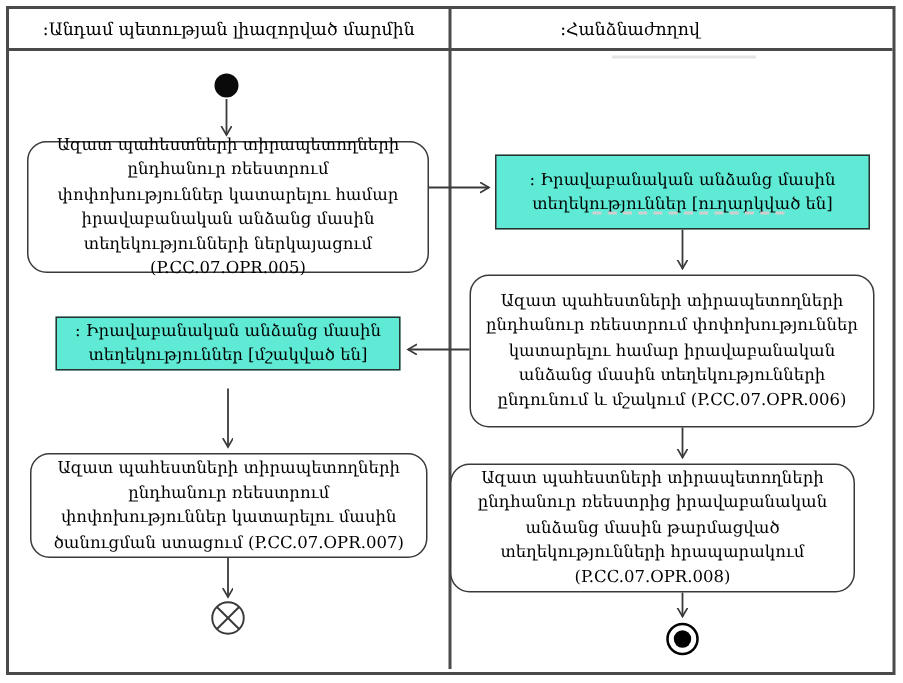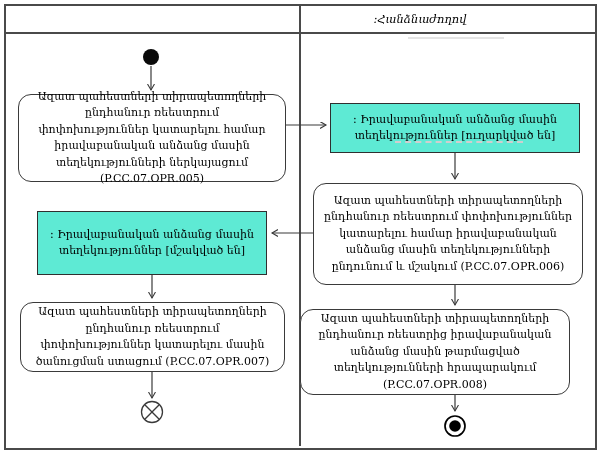--- a/index.html
+++ b/index.html
@@ -42,21 +42,24 @@
 </style>
 </head>
 <body>
 
 <div id="canvas">
 
   <div class="frame"></div>
   <div class="header-rule"></div>
   <div class="lane-divider"></div>
 
-  <div class="lane-header" style="left:301px;width:238px;font-style:italic;">
+  <div class="lane-header" style="left:6px;width:293px;">
+    <span>:Անդամ պետության լիազորված մարմին</span>
+  </div>
+  <div class="lane-header" style="left:301px;width:238px;">
     <span>:Հանձնաժողով</span>
   </div>
   <div class="ghost-smudge" style="left:408px;top:37px;width:96px;"></div>
 
   <svg class="overlay" width="602" height="455">
     <defs>
       <marker id="ah" markerWidth="8" markerHeight="8" refX="6" refY="3.5" orient="auto" markerUnits="userSpaceOnUse">
         <path d="M0,0 L6,3.5 L0,7" fill="none" stroke="#3a3a3a" stroke-width="1.1"></path>
       </marker>
     </defs>
@@ -77,21 +80,21 @@
     <g>
       <circle cx="455" cy="426" r="10" fill="#fff" stroke="#000" stroke-width="1.7"></circle>
       <circle cx="455" cy="426" r="5.8" fill="#000"></circle>
     </g>
   </svg>
 
   <div class="activity" style="left:18px;top:94px;width:268px;height:88px;">
     <span>Ազատ պահեստների տիրապետողների ընդհանուր ռեեստրում փոփոխություններ կատարելու համար իրավաբանական անձանց մասին տեղեկությունների ներկայացում (P.CC.07.OPR.005)</span>
   </div>
 
-  <div class="object-node" style="left:37px;top:211px;width:230px;height:64px;">
+  <div class="object-node" style="left:37px;top:211px;width:230px;height:36px;">
     <span>: Իրավաբանական անձանց մասին տեղեկություններ [մշակված են]</span>
   </div>
 
   <div class="activity" style="left:20px;top:302px;width:265px;height:70px;">
     <span>Ազատ պահեստների տիրապետողների ընդհանուր ռեեստրում փոփոխություններ կատարելու մասին ծանուցման ստացում (P.CC.07.OPR.007)</span>
   </div>
 
   <div class="object-node" style="left:330px;top:103px;width:250px;height:50px;">
     <span>: Իրավաբանական անձանց մասին տեղեկություններ [ուղարկված են]</span>
   </div>

